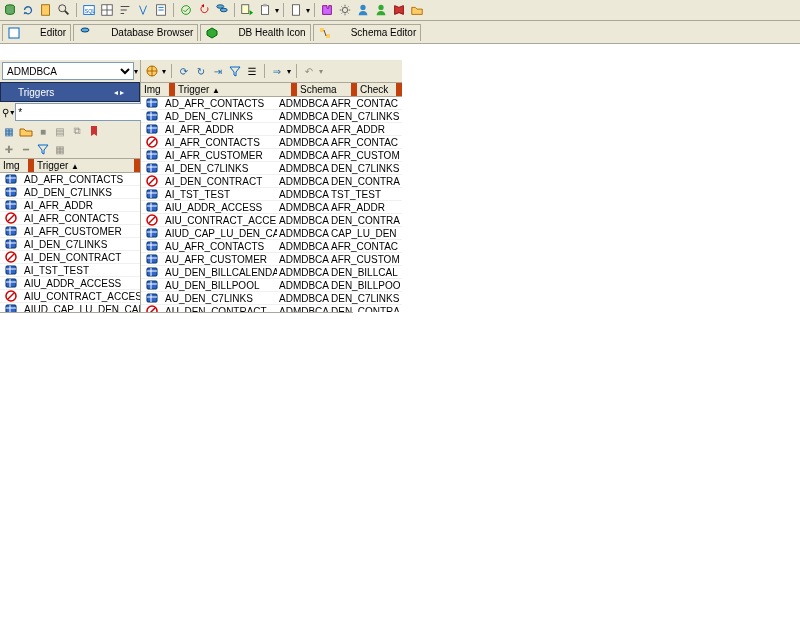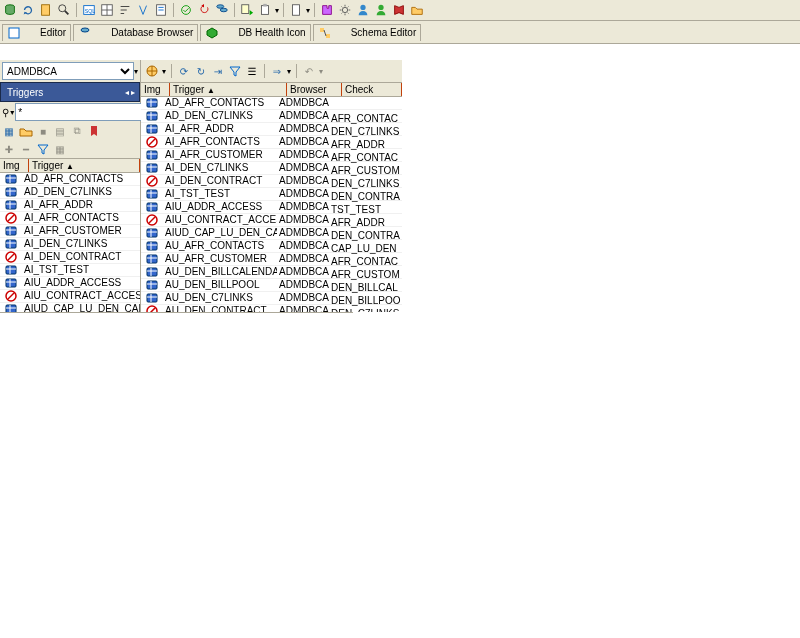--- a/index.html
+++ b/index.html
@@ -14,34 +14,34 @@
   .main{display:flex;height:252px;width:352px;border-right:1px solid #aca899;border-bottom:1px solid #aca899;margin-top:16px;}
   .left{width:140px;border-right:1px solid #aca899;display:flex;flex-direction:column;background:#ece9d8;}
   .schema-select{display:flex;align-items:center;padding:2px;}
   .schema-select select{flex:1;height:18px;font-size:10px;background:#fff;border:1px solid #7f9db9;}
   .filter-bar{display:flex;align-items:center;gap:1px;padding:1px 2px;background:#ece9d8;}
   .filter-input{flex:1;height:16px;border:1px solid #7f9db9;background:#fff;font-size:10px;padding:0 2px;}
   .mini-icons{display:flex;align-items:center;gap:3px;padding:2px;}
   .mini-icons .mi{width:14px;height:14px;display:flex;align-items:center;justify-content:center;cursor:pointer;}
   .left-grid{flex:1;overflow:auto;background:#fff;border-top:1px solid #aca899;}
   .grid-head{display:flex;background:#ece9d8;border-bottom:1px solid #aca899;position:sticky;top:0;}
-  .gh{padding:1px 3px;border-right:1px solid #c2410c;font-size:10px;}
+  .gh{padding:1px 3px;border-right:6px solid #c2410c;font-size:10px;}
   .left .gh1{width:22px;} .left .gh2{flex:1;}
-  .row{display:flex;height:12px;border-bottom:1px solid #f0f0f0;}
+  .row{display:flex;align-items:center;height:12px;border-bottom:1px solid #f0f0f0;}
   .row .c-ico{width:22px;display:flex;align-items:center;justify-content:center;}
   .row .c-txt{flex:1;padding:0 2px;white-space:nowrap;overflow:hidden;}
   .right{flex:1;display:flex;flex-direction:column;background:#ece9d8;}
   .right-tb{display:flex;align-items:center;gap:3px;padding:2px 4px;height:18px;}
   .right-tb .mi{width:14px;height:14px;display:flex;align-items:center;justify-content:center;cursor:pointer;}
   .right-grid{flex:1;overflow:hidden;background:#fff;border-top:1px solid #aca899;}
   .right .gh1{width:22px;} .right .gh2{width:110px;} .right .gh3{width:48px;} .right .gh4{flex:1;}
   .right .row .c2{width:110px;padding:0 2px;white-space:nowrap;overflow:hidden;}
   .right .row .c3{width:48px;padding:0 2px;}
   .right .row .c4{flex:1;padding:16px 2px;white-space:nowrap;overflow:hidden;}
-  .obj-tab{background:#3b5998;color:#fff;padding:1px 4px;border:1px solid #1a2a4a;display:flex;align-items:center;gap:2px;height:16px;}
+  .obj-tab{background:#3b5998;color:#fff;padding:1px 15px;border:1px solid #1a2a4a;display:flex;align-items:center;gap:2px;height:16px;}
   .tri{font-size:8px;}
   .blue{color:#26a;}
   .dim{opacity:.4;}
 </style>
 </head>
 <body>
 <div class="app">
 
 <div class="toolbar-row">
   <div class="tb-ico">
@@ -402,21 +402,21 @@
       <span class="tri">▾</span>
       <div class="sep"></div>
       <span class="mi dim">↶</span>
       <span class="tri dim">▾</span>
     </div>
 
     <div class="right-grid">
       <div class="grid-head">
         <div class="gh gh1">Img</div>
         <div class="gh gh2"><span>Trigger</span> <span class="tri">▲</span></div>
-        <div class="gh gh3">Browser</div>
+        <div class="gh gh3">Schema</div>
         <div class="gh gh4">Check</div>
       </div>
       <div id="right-rows">
             <div class="row">
               <div class="c-ico">
                 <svg width="12" height="12" viewBox="0 0 12 12">
                   <rect x="1" y="2" width="10" height="8" rx="1" fill="#36c" stroke="#036"></rect>
                   <line x1="1" y1="5" x2="11" y2="5" stroke="#fff"></line>
                   <line x1="5" y1="2" x2="5" y2="10" stroke="#fff"></line>
                 </svg>

